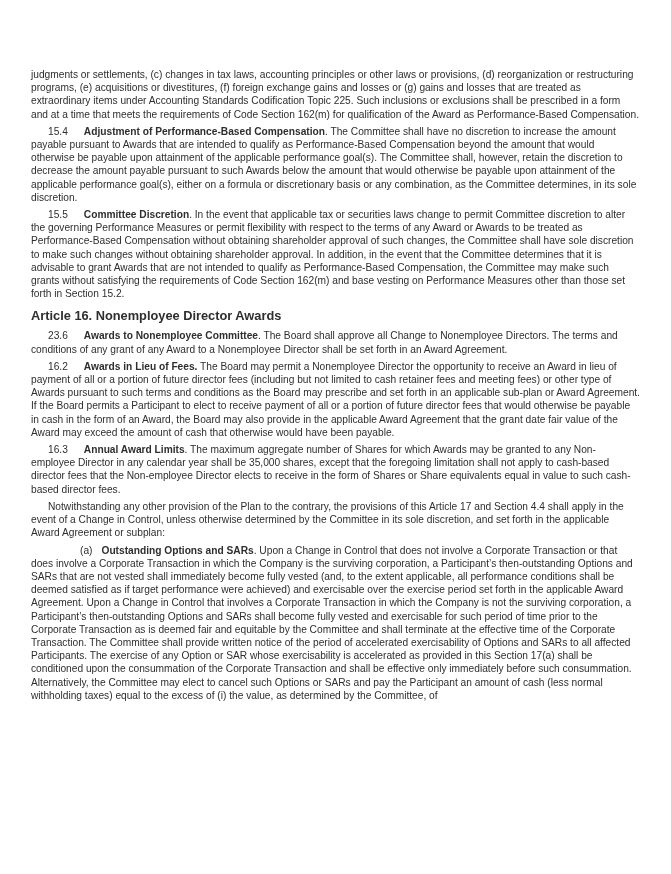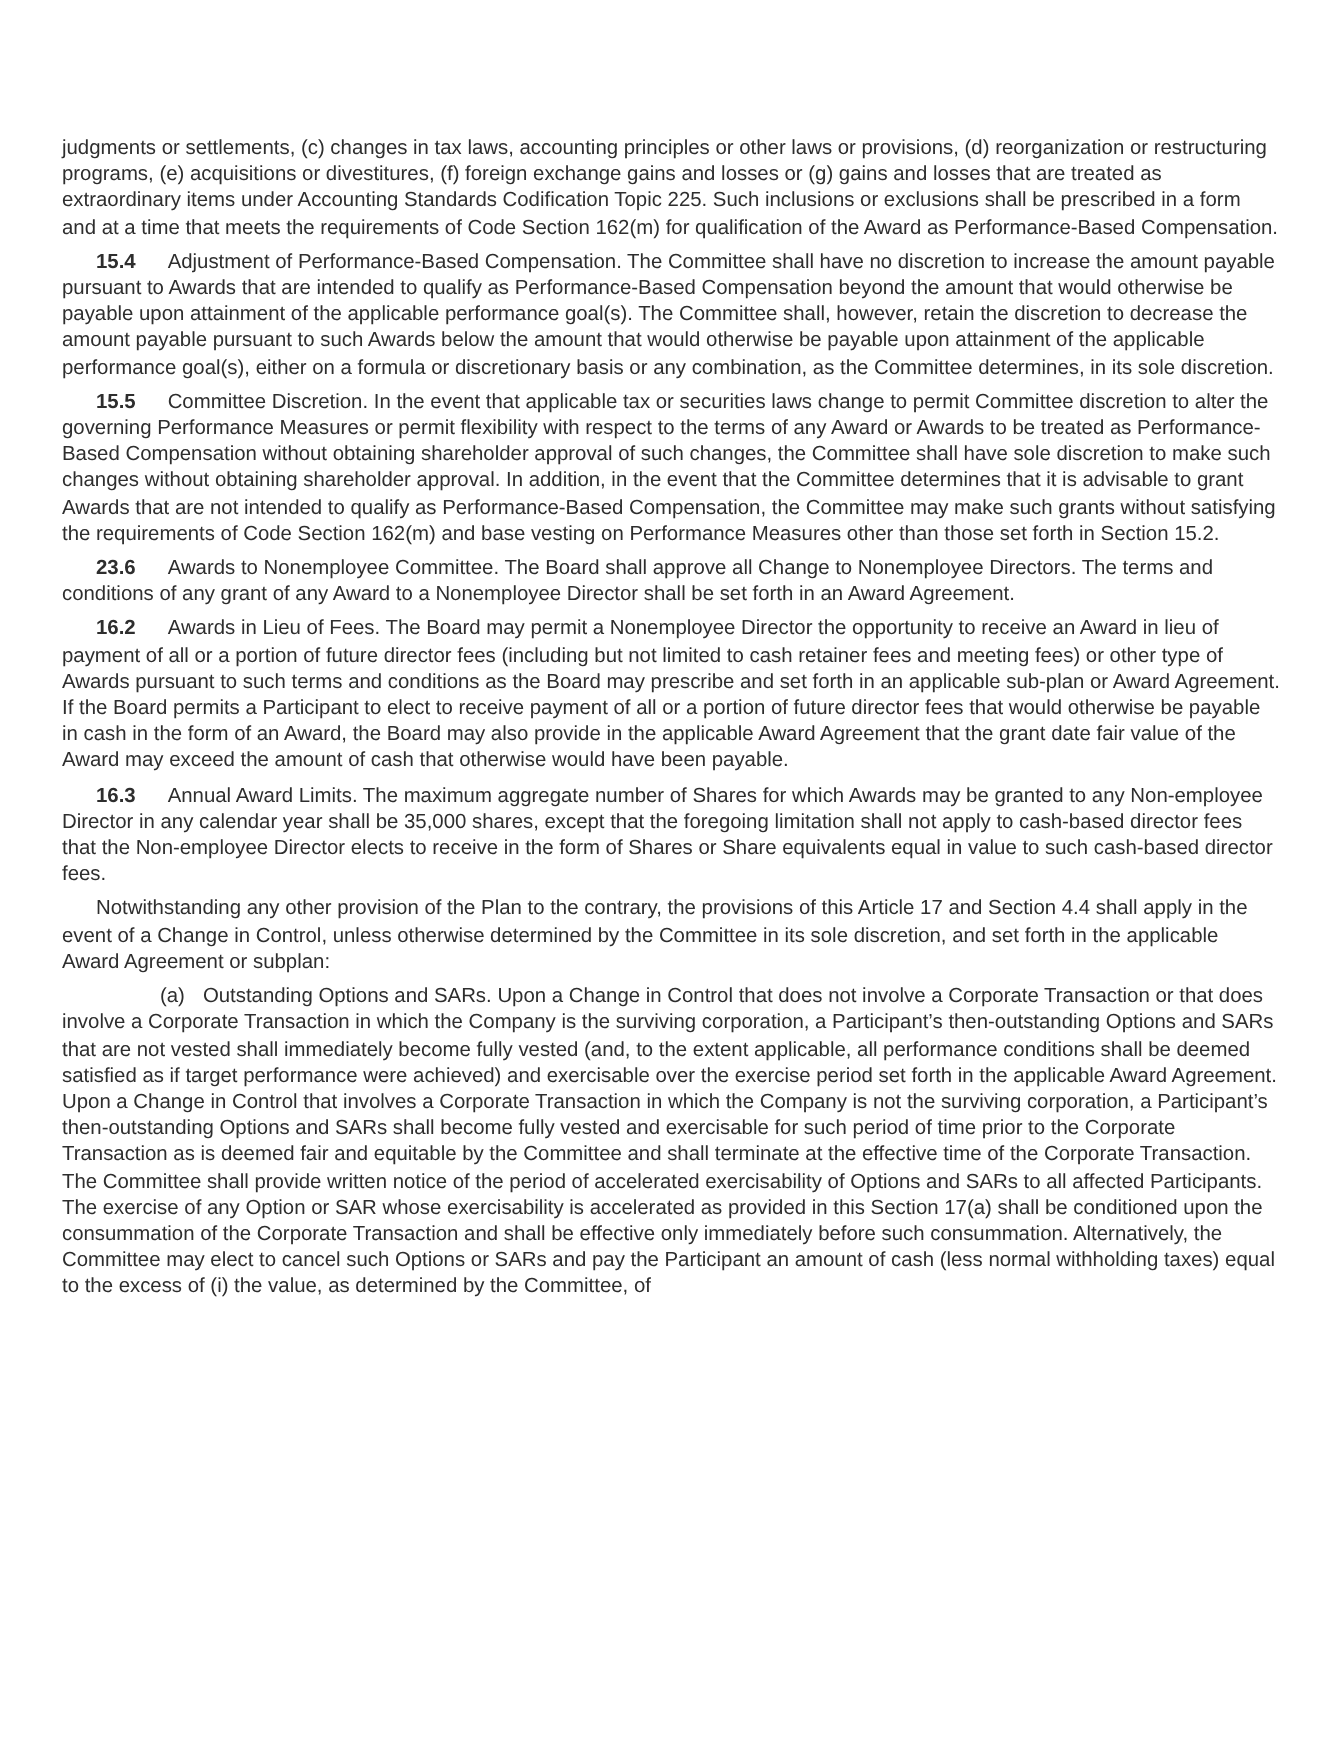--- a/index.html
+++ b/index.html
@@ -27,29 +27,29 @@
   p.sect {
     text-indent: 17px;
   }
   p.body-indent {
     text-indent: 17px;
   }
   p.sub {
     text-indent: 49px;
   }
   .num {
-    font-weight: bold;
+    font-weight: normal;
     margin-right: 16px;
   }
   .subnum {
     font-weight: normal;
     margin-right: 9px;
   }
   .stitle {
-    font-weight: normal;
+    font-weight: bold;
   }
   h2.art {
     font-size: 12.8px;
     line-height: 15px;
     font-weight: bold;
     color: #2e2e2e;
     margin: 8px 0 6px 0;
   }
   .footer {
     position: absolute;
@@ -65,20 +65,21 @@
 <body>
 
 <div class="page">
 
   <p class="para body"><span>judgments or settlements, (c) changes in tax laws, accounting principles or other laws or provisions, (d) reorganization or restructuring programs, (e) acquisitions or divestitures, (f) foreign exchange gains and losses or (g) gains and losses that are treated as extraordinary items under Accounting Standards Codification Topic 225. Such inclusions or exclusions shall be prescribed in a form and at a time that meets the requirements of Code Section 162(m) for qualification of the Award as Performance-Based Compensation.</span></p>
 
   <p class="para sect"><span class="num">15.4</span><span class="stitle">Adjustment of Performance-Based Compensation</span><span>. The Committee shall have no discretion to increase the amount payable pursuant to Awards that are intended to qualify as Performance-Based Compensation beyond the amount that would otherwise be payable upon attainment of the applicable performance goal(s). The Committee shall, however, retain the discretion to decrease the amount payable pursuant to such Awards below the amount that would otherwise be payable upon attainment of the applicable performance goal(s), either on a formula or discretionary basis or any combination, as the Committee determines, in its sole discretion.</span></p>
 
   <p class="para sect"><span class="num">15.5</span><span class="stitle">Committee Discretion</span><span>. In the event that applicable tax or securities laws change to permit Committee discretion to alter the governing Performance Measures or permit flexibility with respect to the terms of any Award or Awards to be treated as Performance-Based Compensation without obtaining shareholder approval of such changes, the Committee shall have sole discretion to make such changes without obtaining shareholder approval. In addition, in the event that the Committee determines that it is advisable to grant Awards that are not intended to qualify as Performance-Based Compensation, the Committee may make such grants without satisfying the requirements of Code Section 162(m) and base vesting on Performance Measures other than those set forth in Section 15.2.</span></p>
 
+  <h2 class="art">Article 16. Nonemployee Director Awards</h2>
 
   <p class="para sect"><span class="num">23.6</span><span class="stitle">Awards to Nonemployee Committee</span><span>. The Board shall approve all Change to Nonemployee Directors. The terms and conditions of any grant of any Award to a Nonemployee Director shall be set forth in an Award Agreement.</span></p>
 
   <p class="para sect"><span class="num">16.2</span><span class="stitle">Awards in Lieu of Fees.</span><span> The Board may permit a Nonemployee Director the opportunity to receive an Award in lieu of payment of all or a portion of future director fees (including but not limited to cash retainer fees and meeting fees) or other type of Awards pursuant to such terms and conditions as the Board may prescribe and set forth in an applicable sub-plan or Award Agreement. If the Board permits a Participant to elect to receive payment of all or a portion of future director fees that would otherwise be payable in cash in the form of an Award, the Board may also provide in the applicable Award Agreement that the grant date fair value of the Award may exceed the amount of cash that otherwise would have been payable.</span></p>
 
   <p class="para sect"><span class="num">16.3</span><span class="stitle">Annual Award Limits</span><span>. The maximum aggregate number of Shares for which Awards may be granted to any Non-employee Director in any calendar year shall be 35,000 shares, except that the foregoing limitation shall not apply to cash-based director fees that the Non-employee Director elects to receive in the form of Shares or Share equivalents equal in value to such cash-based director fees.</span></p>
 
 
   <p class="para body-indent"><span>Notwithstanding any other provision of the Plan to the contrary, the provisions of this Article 17 and Section 4.4 shall apply in the event of a Change in Control, unless otherwise determined by the Committee in its sole discretion, and set forth in the applicable Award Agreement or subplan:</span></p>
 

